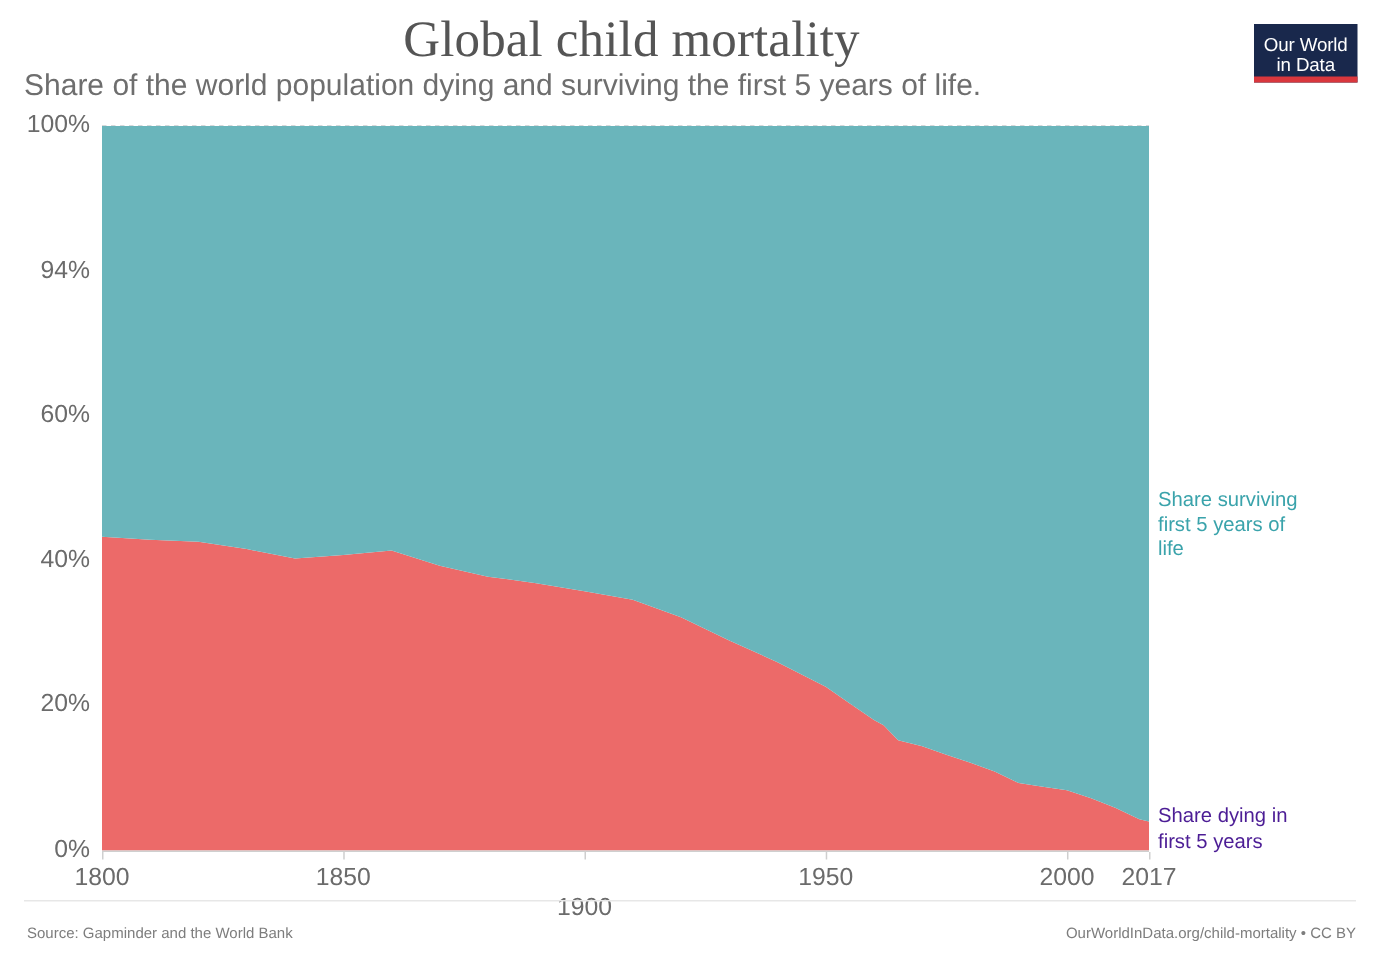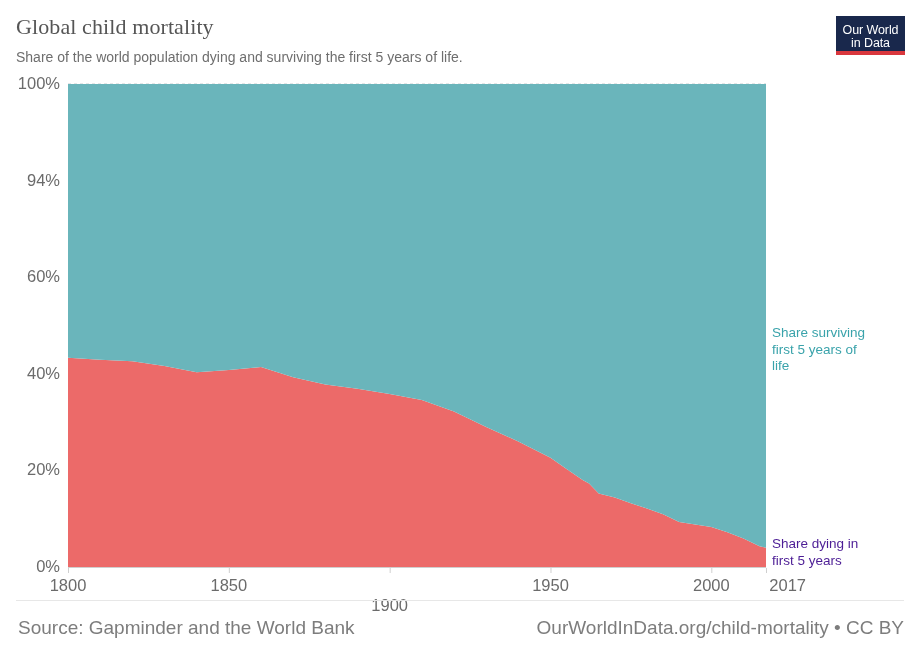--- a/index.html
+++ b/index.html
@@ -22,31 +22,32 @@
 
   
   #header {
     position: absolute;
     left: 16px;
     top: 10px;
     width: 810px;
   }
   #chart-title {
     font-family: "Liberation Serif", serif;
-    font-size: 22px;
+    font-size: 34px;
     font-weight: 400;
     color: #555555;
     letter-spacing: 0.1px;
     line-height: 34px;
     margin: 0;
     white-space: nowrap;
+    text-align: center;
   }
   #chart-subtitle {
     font-family: "Liberation Sans", sans-serif;
-    font-size: 14px;
+    font-size: 20px;
     font-weight: 400;
     color: #6e6e6e;
     line-height: 20px;
     margin: 3px 0 0 0;
     white-space: nowrap;
   }
 
   
   #owid-logo {
     position: absolute;
@@ -132,21 +133,21 @@
     left: 16px;
     top: 600px;
     width: 888px;
     height: 1px;
     background: #e7e7e7;
   }
   .footer-text {
     position: absolute;
     top: 617px;
     font-family: "Liberation Sans", sans-serif;
-    font-size: 19px;
+    font-size: 10px;
     color: #7d7d7d;
     white-space: nowrap;
   }
   #footer-source { left: 18px; }
   #footer-credit { right: 16px; margin-left: 30px; }
 </style>
 </head>
 <body>
 
 <div id="page">
@@ -198,21 +199,21 @@
         <div class="axis-label y-label" style="top: 267.2px;">60%</div>
         <div class="axis-label y-label" style="top: 170.6px;">94%</div>
         <div class="axis-label y-label" style="top: 74px;">100%</div>
       </div>
     <div id="x-axis-labels">
         <div class="axis-label x-label" style="left: 28px; top: 576px;">1800</div>
         <div class="axis-label x-label" style="left: 188.829px; top: 576px;">1850</div>
         <div class="axis-label x-label" style="left: 349.659px; top: 576px; margin-top: 20px;">1900</div>
         <div class="axis-label x-label" style="left: 510.488px; top: 576px;">1950</div>
         <div class="axis-label x-label" style="left: 671.318px; top: 576px;">2000</div>
-        <div class="axis-label x-label" style="left: 726px; top: 576px; text-align: right;">2017</div>
+        <div class="axis-label x-label" style="left: 726px; top: 576px;">2017</div>
       </div>
   </div>
 
   <div class="series-label" id="label-surviving">
       <div>Share surviving</div>
       <div>first 5 years of</div>
       <div>life</div>
     </div>
   <div class="series-label" id="label-dying">
       <div>Share dying in</div>

